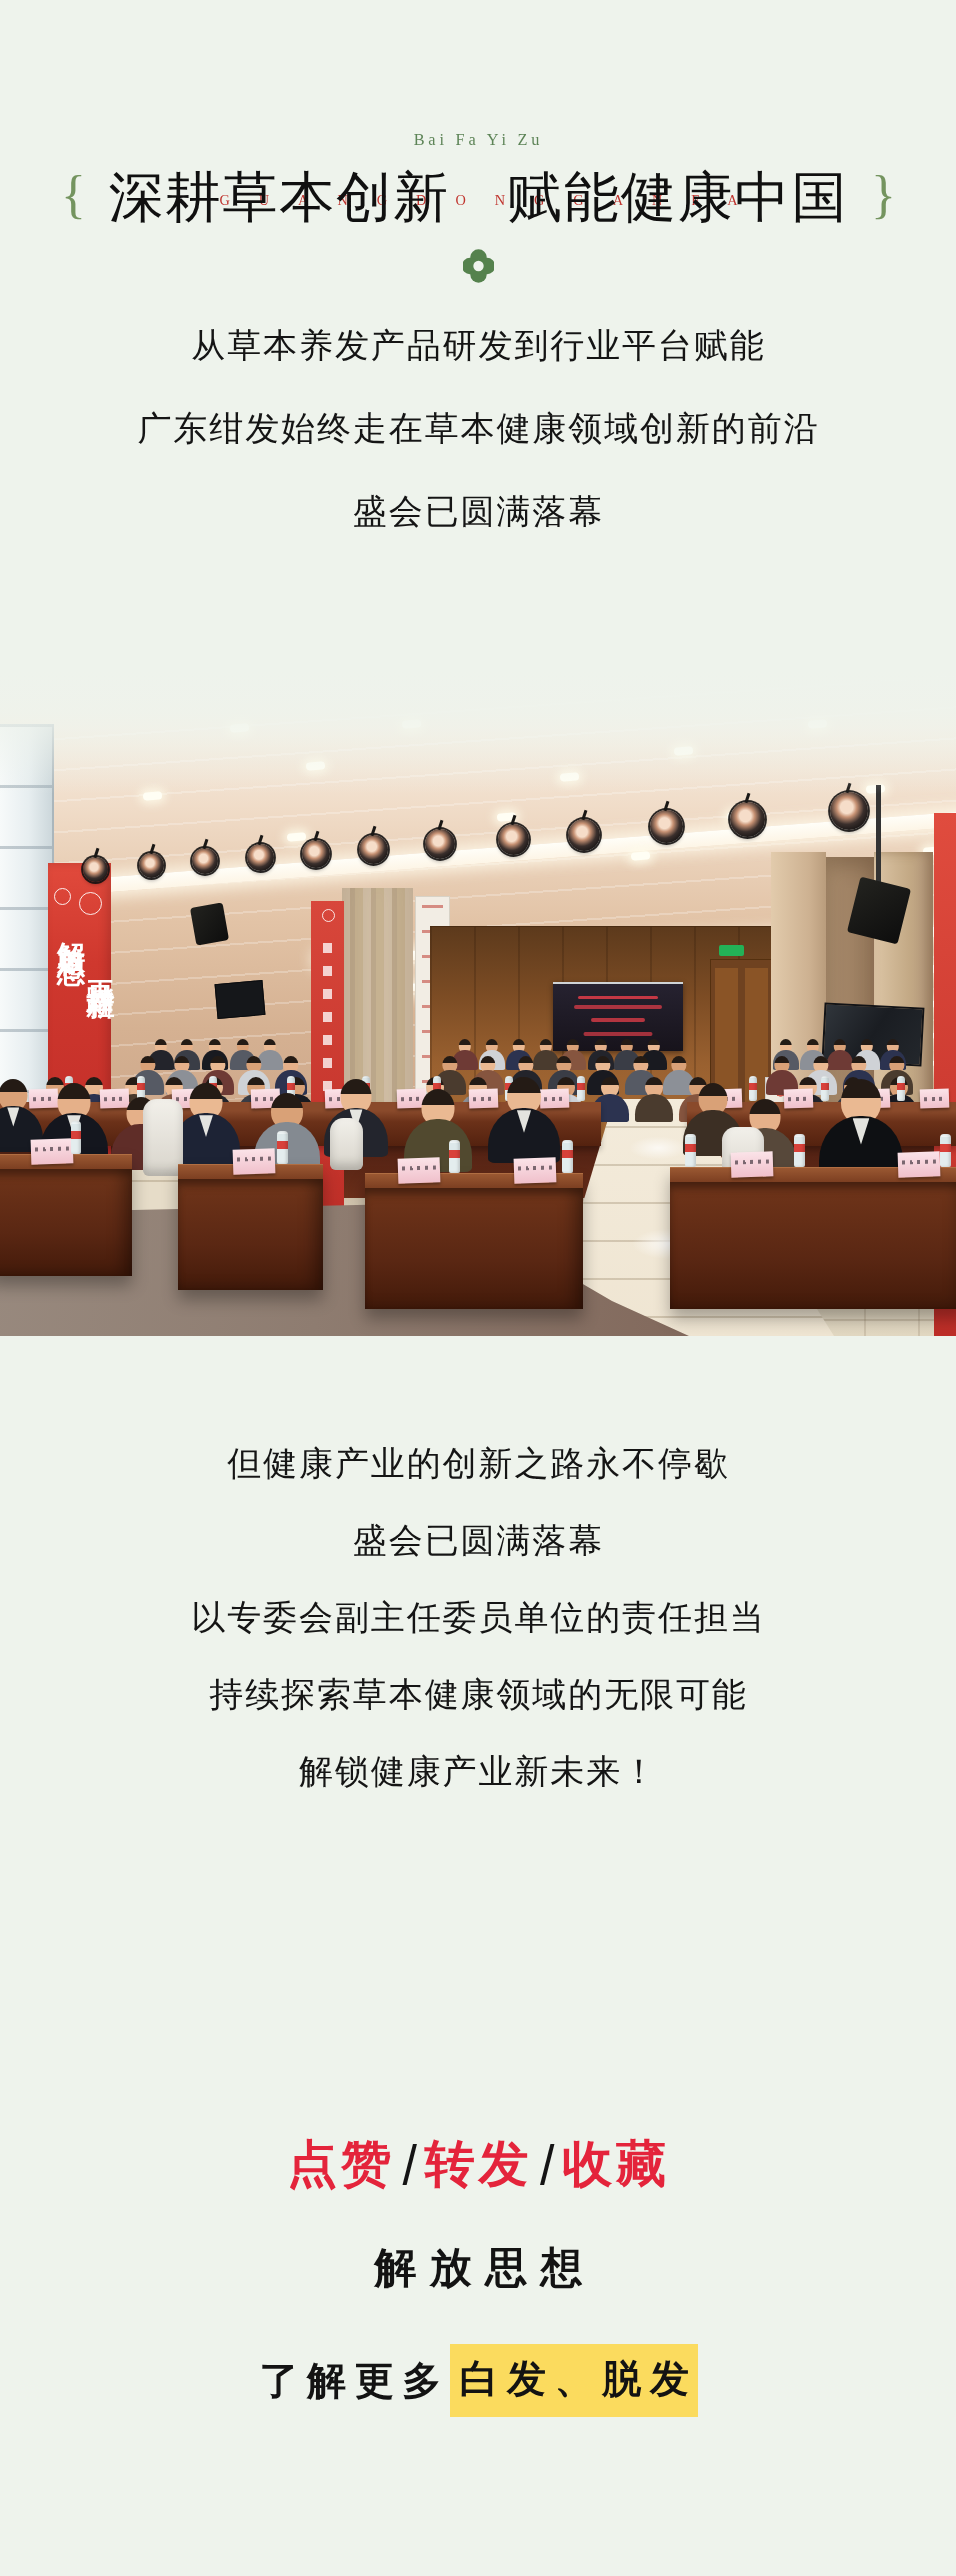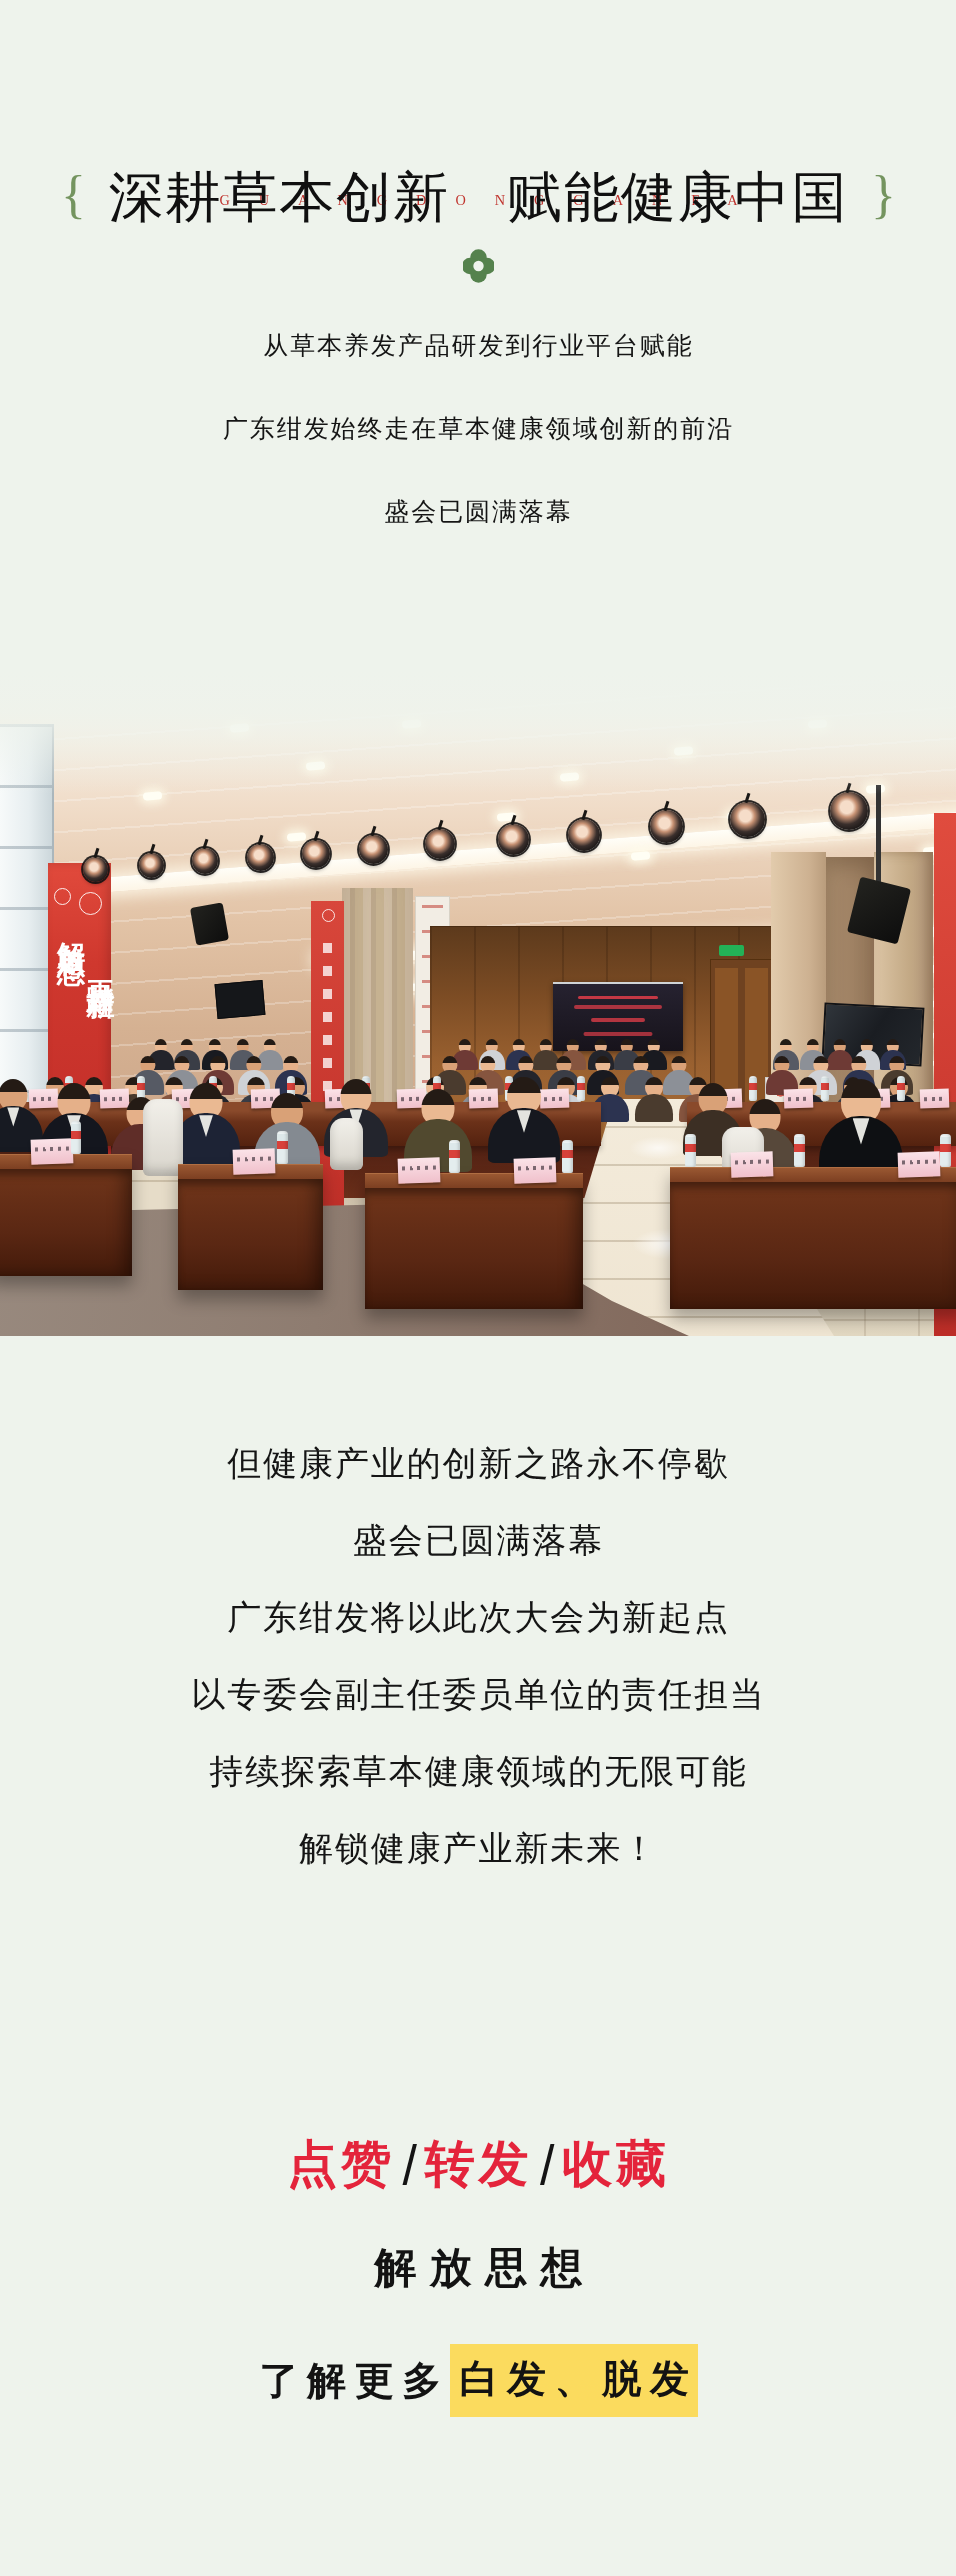--- a/index.html
+++ b/index.html
@@ -15,21 +15,21 @@
   .title-main{position:absolute;top:0;left:0;width:100%;text-align:center;z-index:2;
            font-size:55px;font-weight:500;letter-spacing:1.9px;color:#101010;}
   .brace{position:absolute;top:3.8px;font-size:52px;font-weight:400;color:#74945f;z-index:2;}
   .brace-l{left:61px;}
   .brace-r{right:61px;}
   .ornament{position:absolute;top:249px;left:0;width:100%;display:flex;justify-content:center;}
 
   
   .intro{position:absolute;top:304px;left:0;width:100%;}
   .intro .line{height:83px;display:flex;align-items:center;justify-content:center;
-           font-size:25px;letter-spacing:1.9px;color:#151515;}
+           font-size:34px;letter-spacing:1.9px;color:#151515;}
   .outro{position:absolute;top:1425px;left:0;width:100%;}
   .outro .line{height:77px;display:flex;align-items:center;justify-content:center;
            font-size:34px;letter-spacing:1.9px;color:#151515;}
 
   
   .cta{position:absolute;top:2131px;left:0;width:100%;display:flex;justify-content:center;
        align-items:center;font-family:"Liberation Sans","DejaVu Sans",sans-serif;font-weight:bold;}
   .cta .red{color:#e4243b;font-size:50px;letter-spacing:3.8px;}
   .cta .slash{color:#141414;font-size:52px;font-weight:500;margin:0 7.7px;transform:scaleY(1.08);}
   .follow{position:absolute;top:2240px;left:0;width:100%;text-align:center;
@@ -167,20 +167,21 @@
   .chair{z-index:4;border-radius:13.4px 13.4px 5.7px 5.7px;
       background:linear-gradient(180deg,#f2f0ea,#d8d4cb);box-shadow:inset 0 -5.7px 9.6px rgba(0,0,0,.18);}
   .ph-fade{left:0;top:0;width:957px;height:124px;z-index:9;
       background:linear-gradient(180deg,#eef3ec 0%,rgba(238,243,236,.85) 35%,rgba(238,243,236,0) 100%);}
 </style>
 </head>
 <body>
 
 <div class="page">
 
+  <div class="eyebrow">Bai Fa Yi Zu</div>
 
   <div class="title-row">
     <div class="title-watermark">GUANGDONGGANFA</div>
     <span class="brace brace-l">{</span>
     <div class="title-main">深耕草本创新　赋能健康中国</div>
     <span class="brace brace-r">}</span>
   </div>
 
   <div class="ornament">
     <svg width="31" height="34" viewBox="0 0 30 34" aria-hidden="true">
@@ -592,21 +593,20 @@
           <div class="bottle" style="position: absolute; left: 124px; top: -33px;"></div>
           <div class="bottle" style="position: absolute; left: 270px; top: -33px;"></div>
         </div>
       </div>
     <div class="ph-fade"></div>
   </div>
 
   <div class="outro">
     <div class="line">但健康产业的创新之路永不停歇</div>
     <div class="line">盛会已圆满落幕</div>
-    <div class="line">广东绀发将以此次大会为新起点</div>
     <div class="line">以专委会副主任委员单位的责任担当</div>
     <div class="line">持续探索草本健康领域的无限可能</div>
     <div class="line">解锁健康产业新未来！</div>
   </div>
 
   <div class="cta">
     <span class="red">点赞</span>
     <span class="slash">/</span>
     <span class="red">转发</span>
     <span class="slash">/</span>

